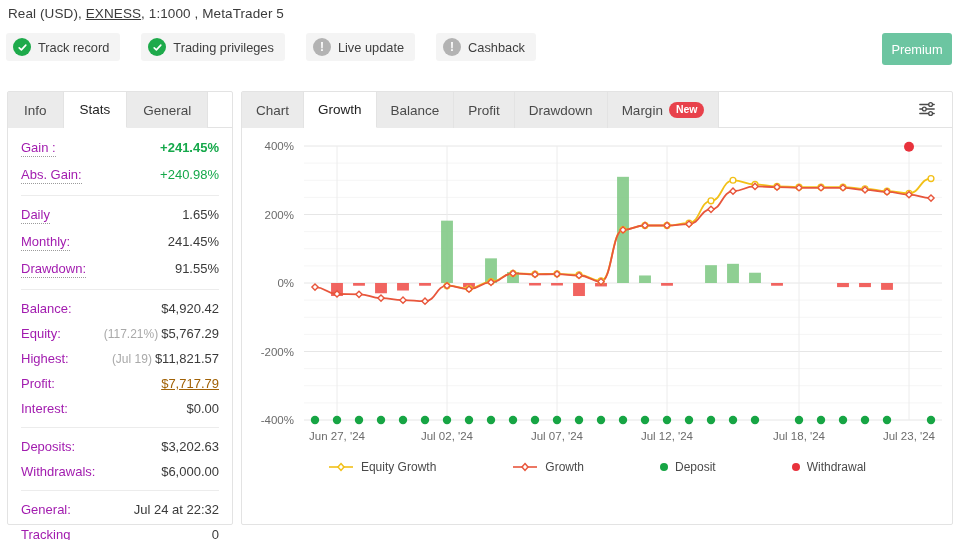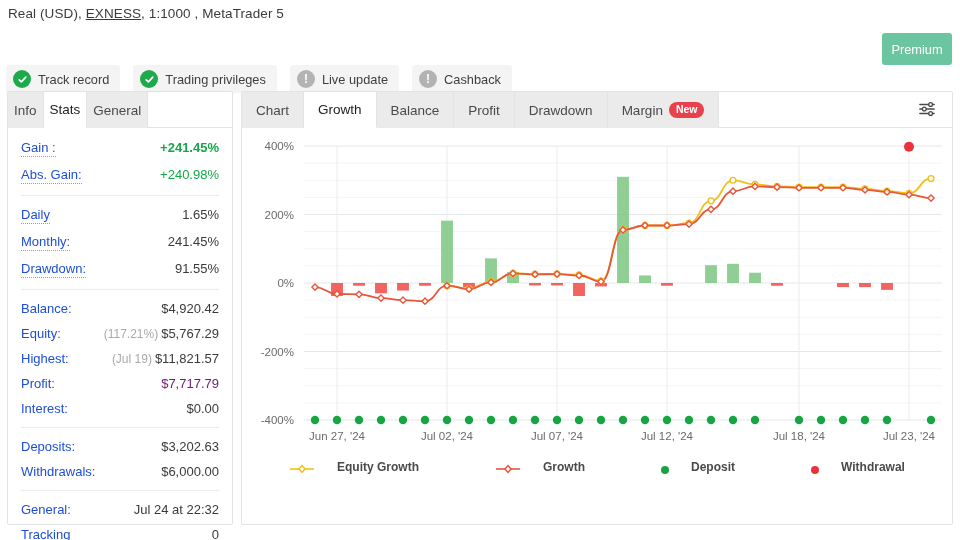--- a/index.html
+++ b/index.html
@@ -13,21 +13,21 @@
   .page { position: relative; width: 960px; height: 540px; }
 
   
   .acct-title {
     position: absolute; left: 8px; top: 6px;
     font-size: 13.5px; color: #3b3b3b; letter-spacing: .1px;
     white-space: nowrap;
   }
   .acct-title .broker { text-decoration: underline; }
 
-  .badge-row { position: absolute; left: 6px; top: 33px; display: flex; gap: 13px; margin-top: 32px; }
+  .badge-row { position: absolute; left: 6px; top: 33px; display: flex; gap: 21px; }
   .badge {
     display: flex; align-items: center; gap: 7px;
     background: #f4f4f4; border-radius: 3px;
     height: 28px; padding: 0 11px 0 7px;
     font-size: 12.8px; color: #3f3f3f; white-space: nowrap;
   }
   .badge .ic {
     width: 18px; height: 18px; border-radius: 50%;
     display: flex; align-items: center; justify-content: center;
     color: #fff; font-size: 12px; font-weight: bold; flex: none;
@@ -54,35 +54,35 @@
   .right-panel {
     position: absolute; left: 241px; top: 91px;
     width: 712px; height: 434px;
     background: #ffffff; border: 1px solid #e3e3e3; border-radius: 2px;
   }
 
   
   .tabs { display: flex; height: 36px; border-bottom: 1px solid #e3e3e3; }
   .tab {
     display: flex; align-items: center; justify-content: center;
-    height: 36px; padding: 0 6px;
+    height: 36px; padding: 0 16px;
     font-size: 13.5px; color: #4a4a4a; cursor: pointer;
     background: #ebebeb; border-right: 1px solid #e3e3e3;
     position: relative;
   }
   .tab.active { background: #ffffff; color: #222; border-bottom: 1px solid #ffffff; margin-bottom: -1px; }
 
   
   .stat-body { padding: 7px 0 0 0; }
   .stat-group { padding: 0 13px; }
   .stat-row {
     display: flex; justify-content: space-between; align-items: baseline;
     font-size: 13px; padding: 5px 0; color: #3a3a3a;
   }
-  .stat-row .k { color: #1d4ed8; }
+  .stat-row .k { color: #a21caf; }
   .stat-row .k.dotted { border-bottom: 1px dotted #9b9b9b; padding-bottom: 1px; }
   .stat-row .v { color: #3a3a3a; text-align: left; }
   .stat-row .sub { color: #a9a9a9; font-size: 12px; margin-right: 3px; }
   .divider { height: 1px; background: #ececec; margin: 6px 13px; }
 
   
   .ctabs { display: flex; height: 36px; border-bottom: 1px solid #e3e3e3; position: relative; }
   .ctab {
     display: flex; align-items: center; gap: 6px;
     height: 36px; padding: 0 14px;
@@ -101,21 +101,21 @@
   }
 
   
   .chart-wrap { position: relative; width: 710px; height: 396px; }
   .chart-svg { display: block; }
   .legend {
     position: absolute; left: 0; top: 332px; width: 710px;
     display: flex; justify-content: center; gap: 76px;
     font-size: 12px; color: #4a4a4a;
   }
-  .leg-item { display: flex; align-items: flex-end; gap: 22px; cursor: pointer; font-weight: bold; }
+  .leg-item { display: flex; align-items: center; gap: 7px; cursor: pointer; }
   .leg-swatch { display: flex; align-items: center; }
   .leg-dot { width: 8px; height: 8px; border-radius: 50%; display: block; }
 </style>
 </head>
 <body>
 
 <div class="page">
 
   <div class="acct-title">
     <span>Real (USD), </span><span class="broker">EXNESS</span><span>, 1:1000 , MetaTrader 5</span>
@@ -191,21 +191,21 @@
           <div class="stat-row">
             <span class="k">Equity:</span>
             <span class="v"><span class="sub">(117.21%)</span><span>$5,767.29</span></span>
           </div>
           <div class="stat-row">
             <span class="k">Highest:</span>
             <span class="v"><span class="sub">(Jul 19)</span><span>$11,821.57</span></span>
           </div>
           <div class="stat-row">
             <span class="k">Profit:</span>
-            <span class="v"><span style="color: #701a75;">$7,717.79</span></span>
+            <span class="v"><span style="color: #a16207; text-decoration: underline;">$7,717.79</span></span>
           </div>
           <div class="stat-row">
             <span class="k">Interest:</span>
             <span class="v"><span>$0.00</span></span>
           </div>
         </div>
         <div class="divider"></div>
         <div class="stat-group">
           <div class="stat-row">
             <span class="k">Deposits:</span>

